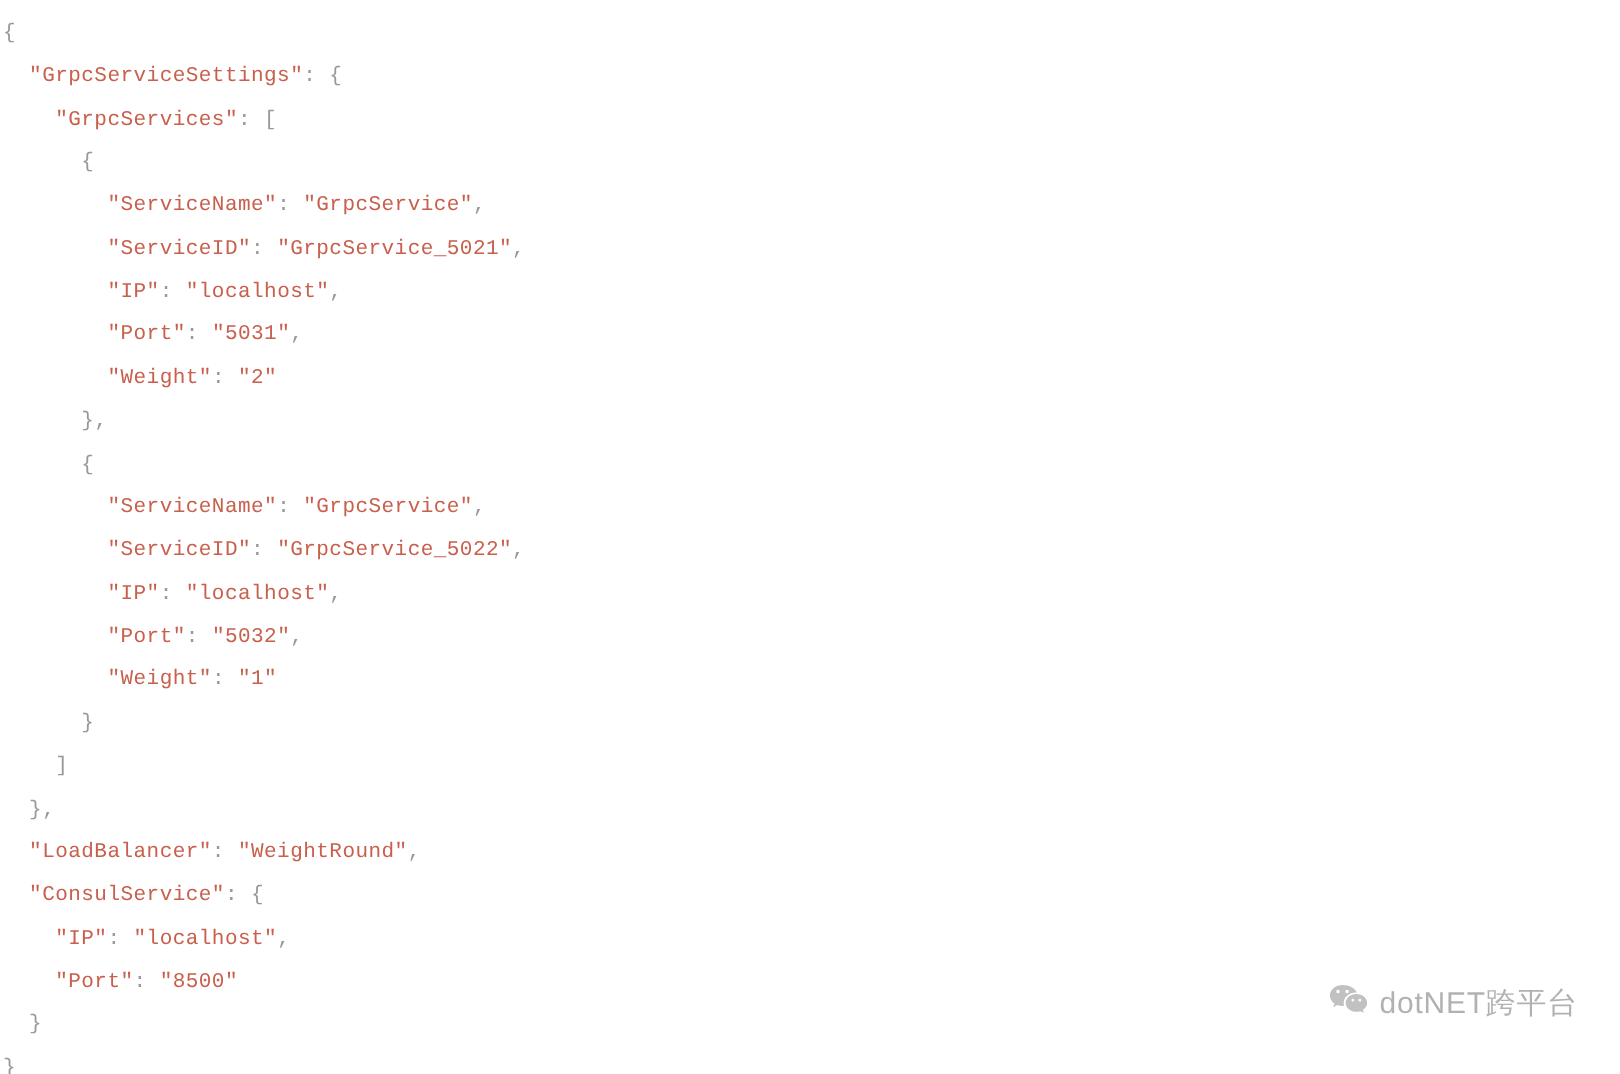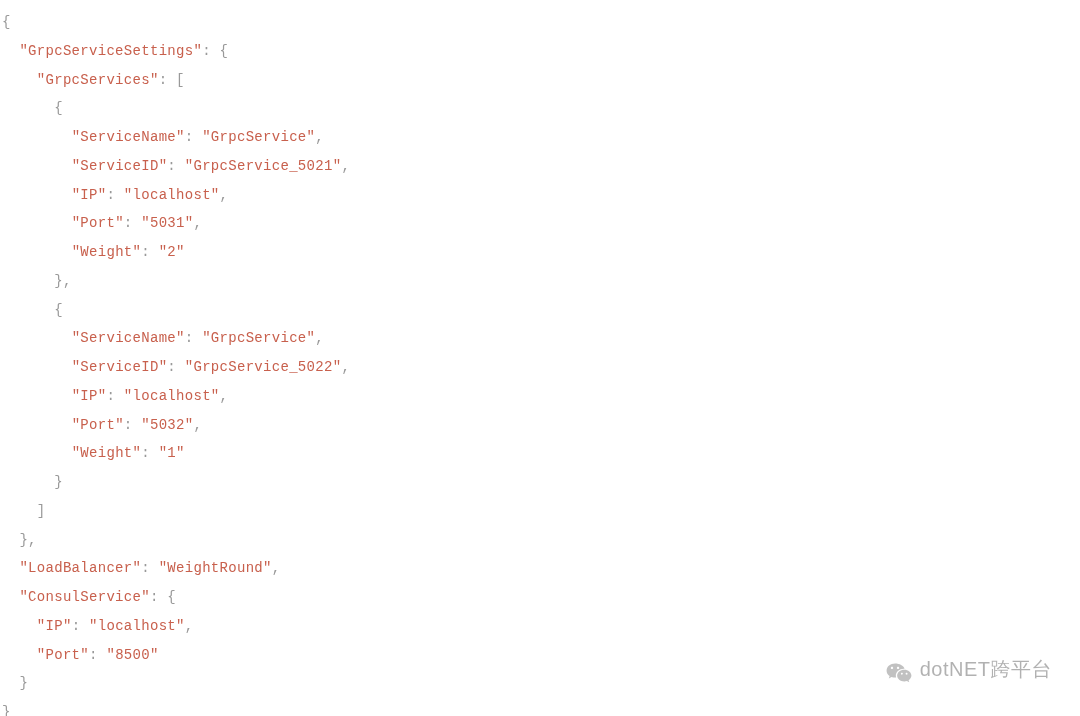--- a/index.html
+++ b/index.html
@@ -27,21 +27,21 @@
       color: #c8604d;
     }
     .p {
       color: #999999;
     }
     .watermark {
       position: absolute;
       bottom: 32px;
       right: 28px;
       display: flex;
-      align-items: flex-end;
+      align-items: flex-start;
       gap: 8px;
       opacity: 0.45;
     }
     .watermark-icon {
       display: inline-flex;
       align-items: center;
       justify-content: center;
     }
     .watermark-icon svg {
       width: 26px;

